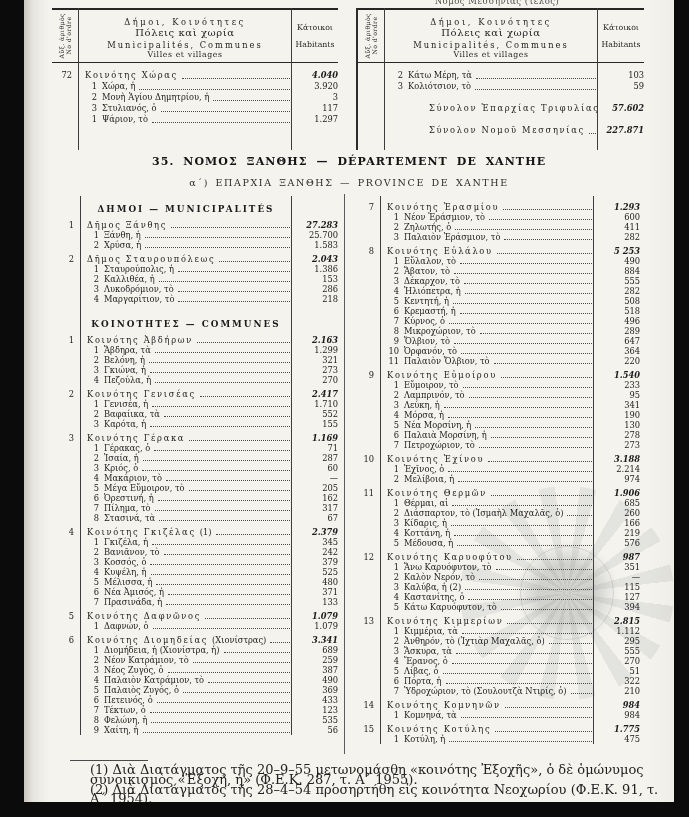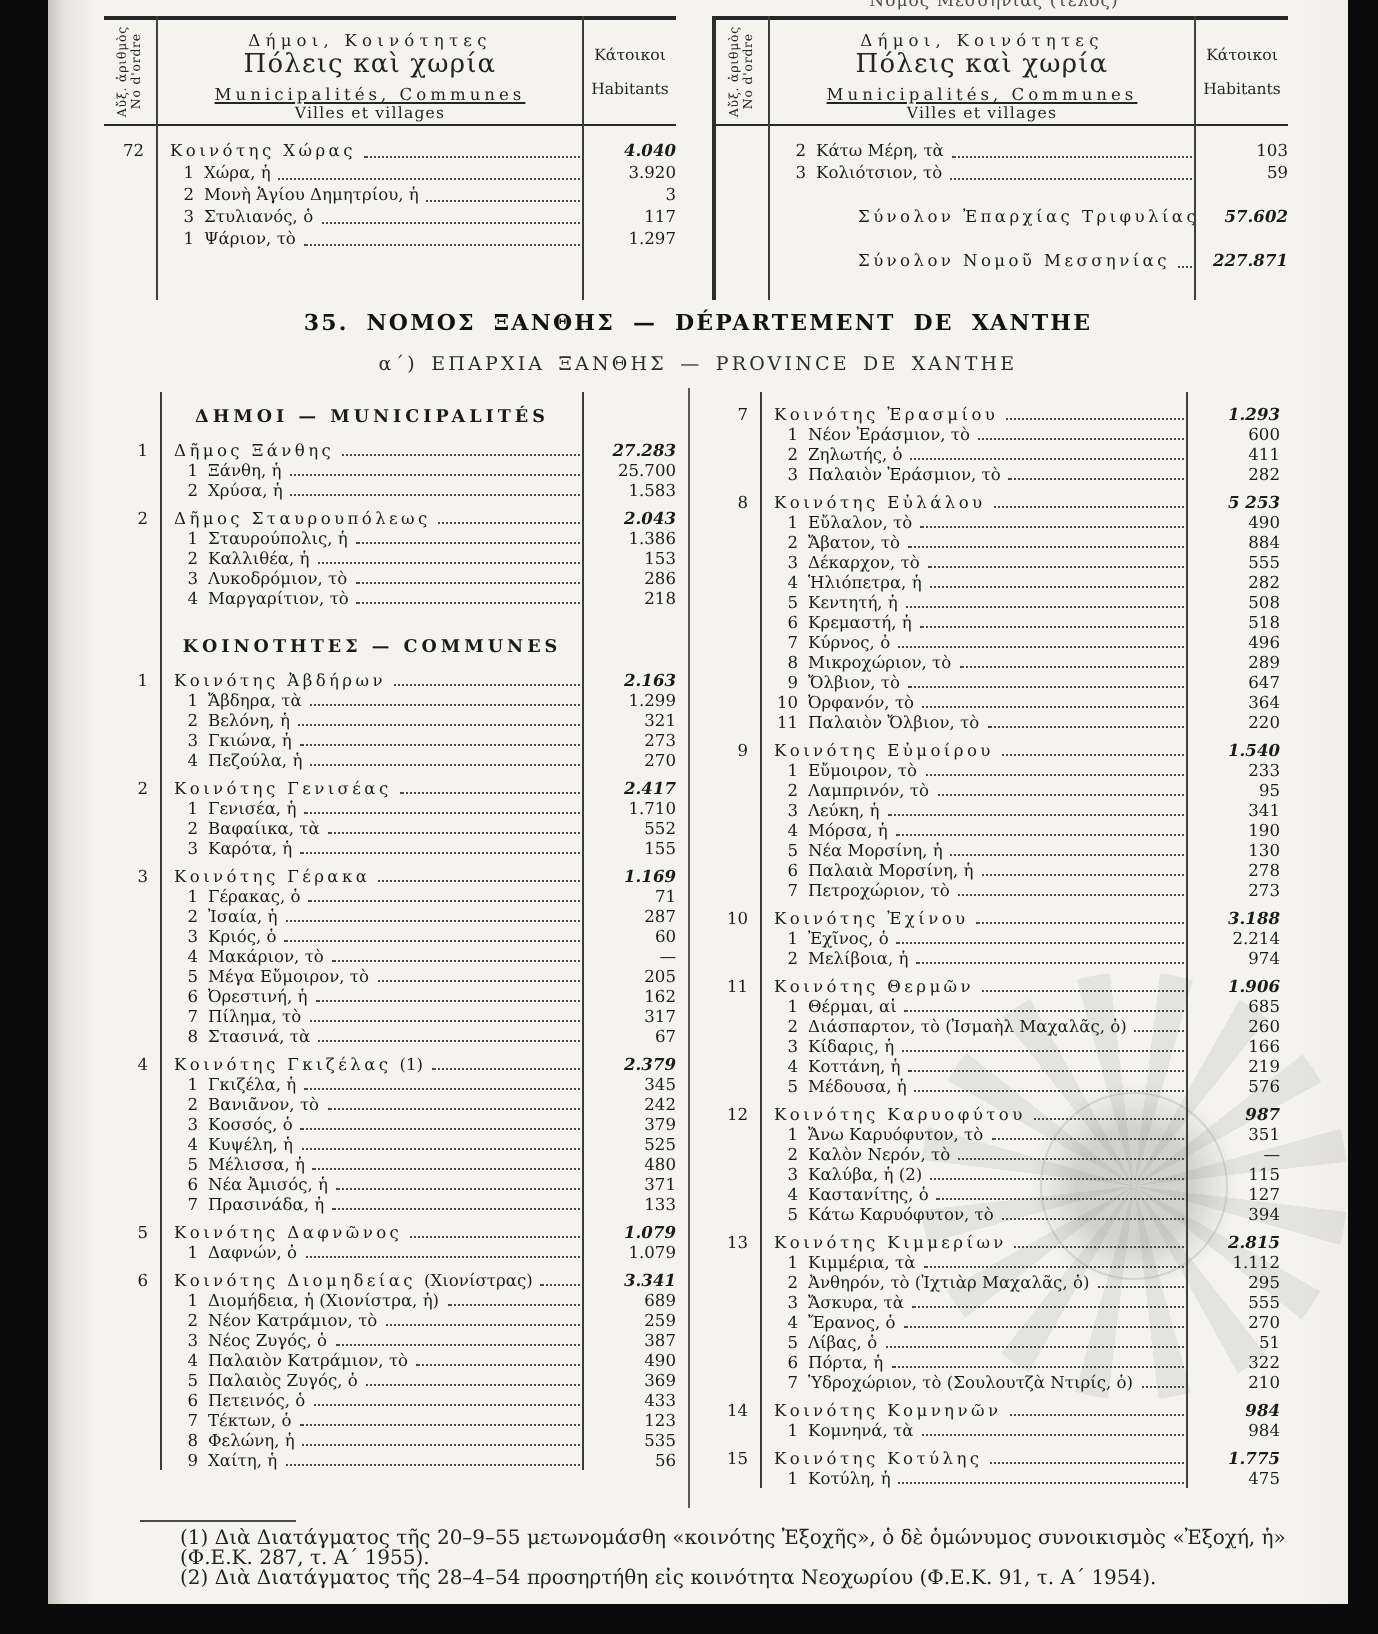--- a/index.html
+++ b/index.html
@@ -22,22 +22,22 @@
   .ruled::before{content:"";position:absolute;left:26px;top:0;bottom:0;border-left:1px solid #3d3d3d;}
   .ruled::after{content:"";position:absolute;right:46px;top:0;bottom:0;border-left:1px solid #3d3d3d;}
   .thead{display:flex;align-items:center;height:52px;
     border-top:2px solid #262626;border-bottom:1px solid #262626;}
   .ohead{flex:0 0 26px;display:flex;align-items:center;justify-content:center;overflow:hidden;}
   .rot{writing-mode:vertical-rl;transform:rotate(180deg);font-size:6.2px;line-height:7px;
     letter-spacing:.4px;color:#242424;text-align:center;}
   .rot span{display:block;}
   .nhead{flex:1;text-align:center;padding-top:4px;color:#242424;}
   .nh1{font-size:8.3px;letter-spacing:2.6px;}
-  .nh2{font-size:13px;letter-spacing:.6px;}
-  .nh3{font-size:8.3px;letter-spacing:2px;margin-top:2px;text-decoration:underline;}
+  .nh2{font-size:10px;letter-spacing:.6px;}
+  .nh3{font-size:8.3px;letter-spacing:2px;margin-top:2px;}
   .nh4{font-size:7.8px;letter-spacing:.6px;}
   .vhead{flex:0 0 46px;display:flex;flex-direction:column;justify-content:center;gap:8px;
     text-align:center;font-size:7.8px;color:#242424;}
   .tbody{padding-top:7px;}
   .ttable .row{height:11px;line-height:11px;}
   
   .row{display:flex;align-items:baseline;height:10px;line-height:10px;
     font-size:8.3px;white-space:nowrap;}
   .num{flex:0 0 20px;text-align:right;padding-right:6px;}
   .name{flex:1;display:flex;align-items:baseline;min-width:0;padding-left:7px;overflow:hidden;}
@@ -67,21 +67,21 @@
   .vdivider{position:absolute;left:320px;top:194px;height:560px;border-left:1px solid #5a5a5a;}
   
   .seal{position:absolute;left:436px;top:486px;width:214px;height:214px;border-radius:50%;
     background:repeating-conic-gradient(from 7deg,rgba(95,100,104,.17) 0deg 9deg,rgba(0,0,0,0) 9deg 22.5deg);
     opacity:.65;pointer-events:none;}
   .seal::before{content:"";position:absolute;inset:54px;border-radius:50%;
     background:radial-gradient(circle,rgba(75,80,85,.32) 0 38%,rgba(75,80,85,.12) 56%,rgba(0,0,0,0) 70%);}
   .seal::after{content:"";position:absolute;inset:60px;border-radius:50%;border:1px solid rgba(95,100,104,.28);}
   
   .fnrule{position:absolute;left:46px;top:760px;width:78px;border-top:1px solid #4a4a4a;}
-  .fns{position:absolute;left:66px;top:765px;width:578px;font-size:10px;line-height:9.8px;color:#222;}
+  .fns{position:absolute;left:66px;top:765px;width:578px;font-size:13px;line-height:9.8px;color:#222;}
 </style>
 </head>
 <body>
 
 <div class="page">
 
   <div class="runhead">Νομὸς Μεσσηνίας (τέλος)</div>
 
   <div class="ttable ruled" id="tl">
     <div class="thead">

